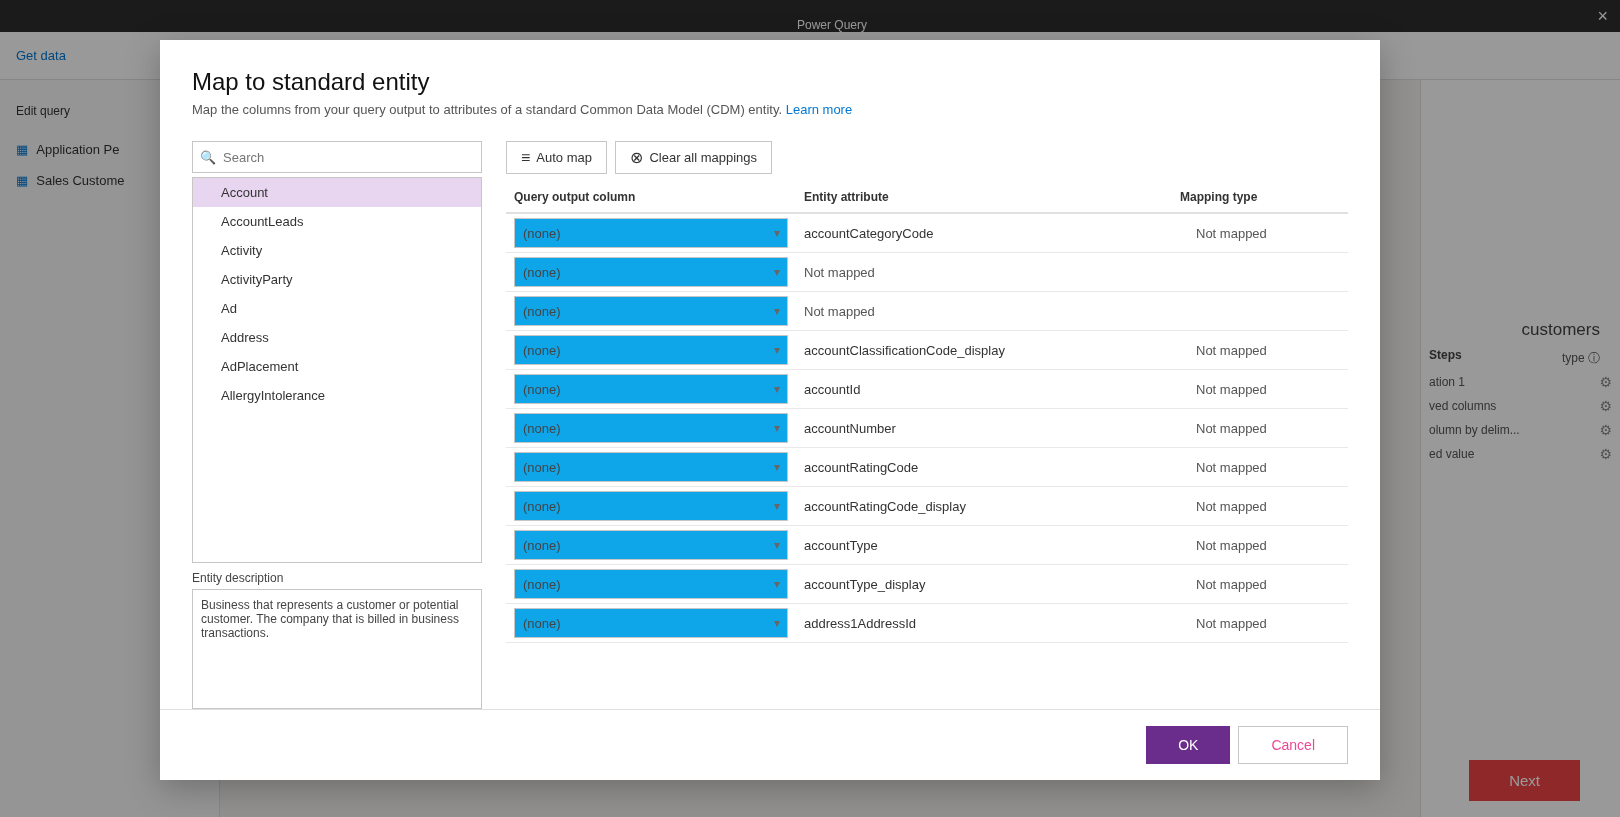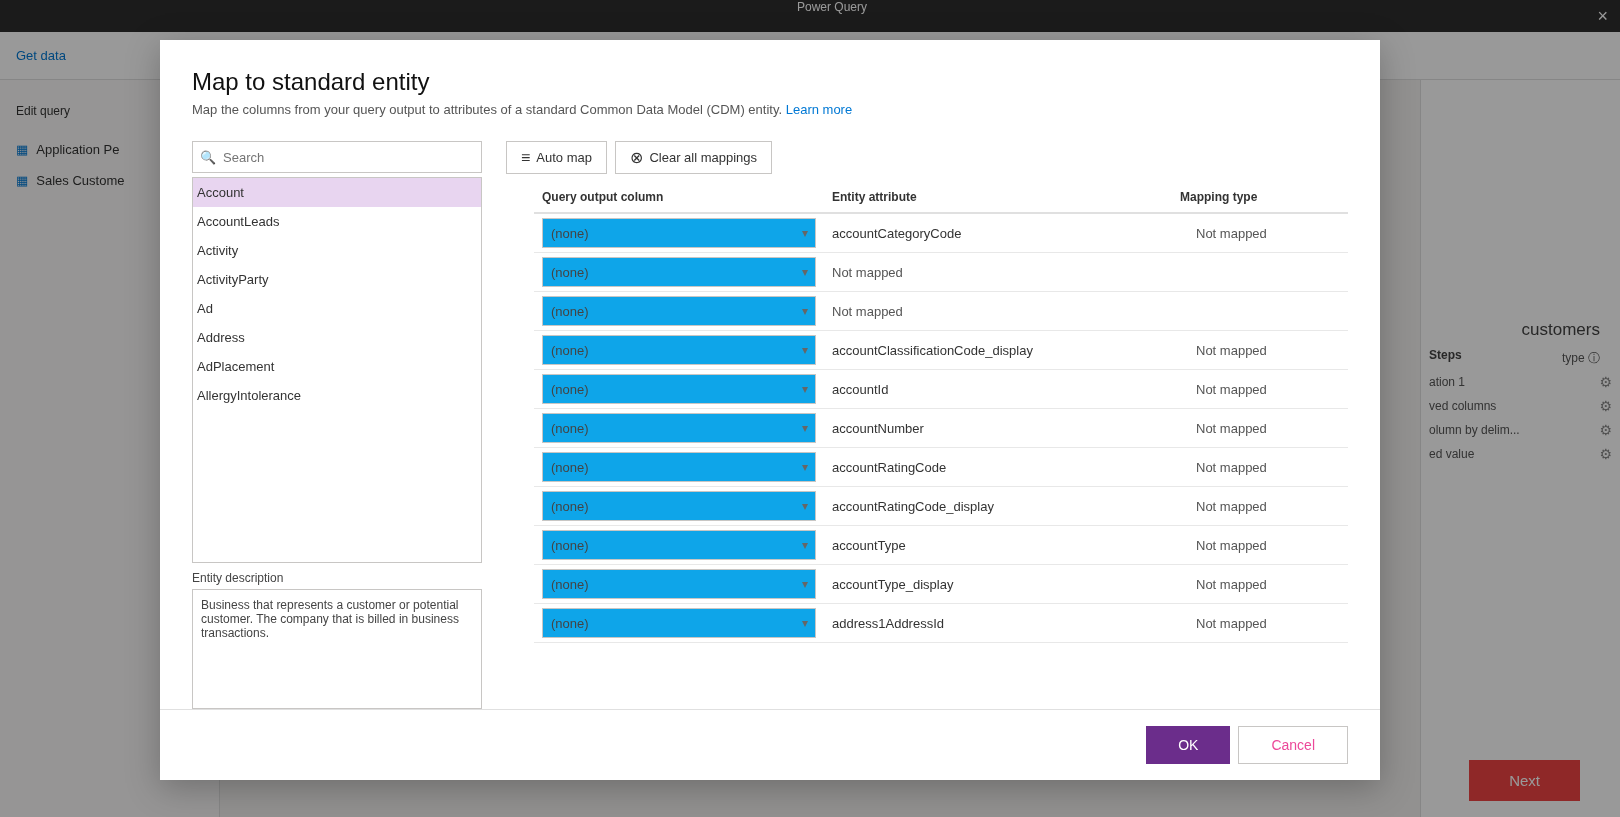--- a/index.html
+++ b/index.html
@@ -179,21 +179,21 @@
       overflow: hidden;
       position: relative;
     }
 
     .entity-list {
       height: 100%;
       overflow-y: auto;
     }
 
     .entity-list-item {
-      padding: 7px 4px;
+      padding: 7px 28px;
       cursor: pointer;
       font-size: 13px;
       color: #333;
       border-bottom: none;
     }
     .entity-list-item.selected { background: #e8d5f0; }
 
     .entity-description-section {
       margin-top: 8px;
     }
@@ -250,21 +250,20 @@
       font-size: 13px;
       cursor: pointer;
       color: #333;
     }
 
     .mapping-table-wrap {
       flex: 1;
       overflow: hidden;
       border: none;
       position: relative;
-      margin-left: 28px;
     }
 
     .mapping-table-header {
       display: grid;
       grid-template-columns: 290px 1fr 160px 16px;
       border-bottom: 2px solid #e0e0e0;
       padding-bottom: 4px;
       margin-bottom: 0;
     }
 
@@ -385,21 +384,21 @@
     .type-label {
       position: absolute;
       top: 270px;
       right: 20px;
       font-size: 12px;
       color: #555;
     }
 
     .app-top-bar {
       display: flex;
-      align-items: flex-start;
+      align-items: flex-end;
       justify-content: center;
       height: 32px;
       background: #2d2d2d;
       position: relative;
       padding-left: 44px;
     }
 
     .app-top-title {
       color: #fff;
       font-size: 12px;

